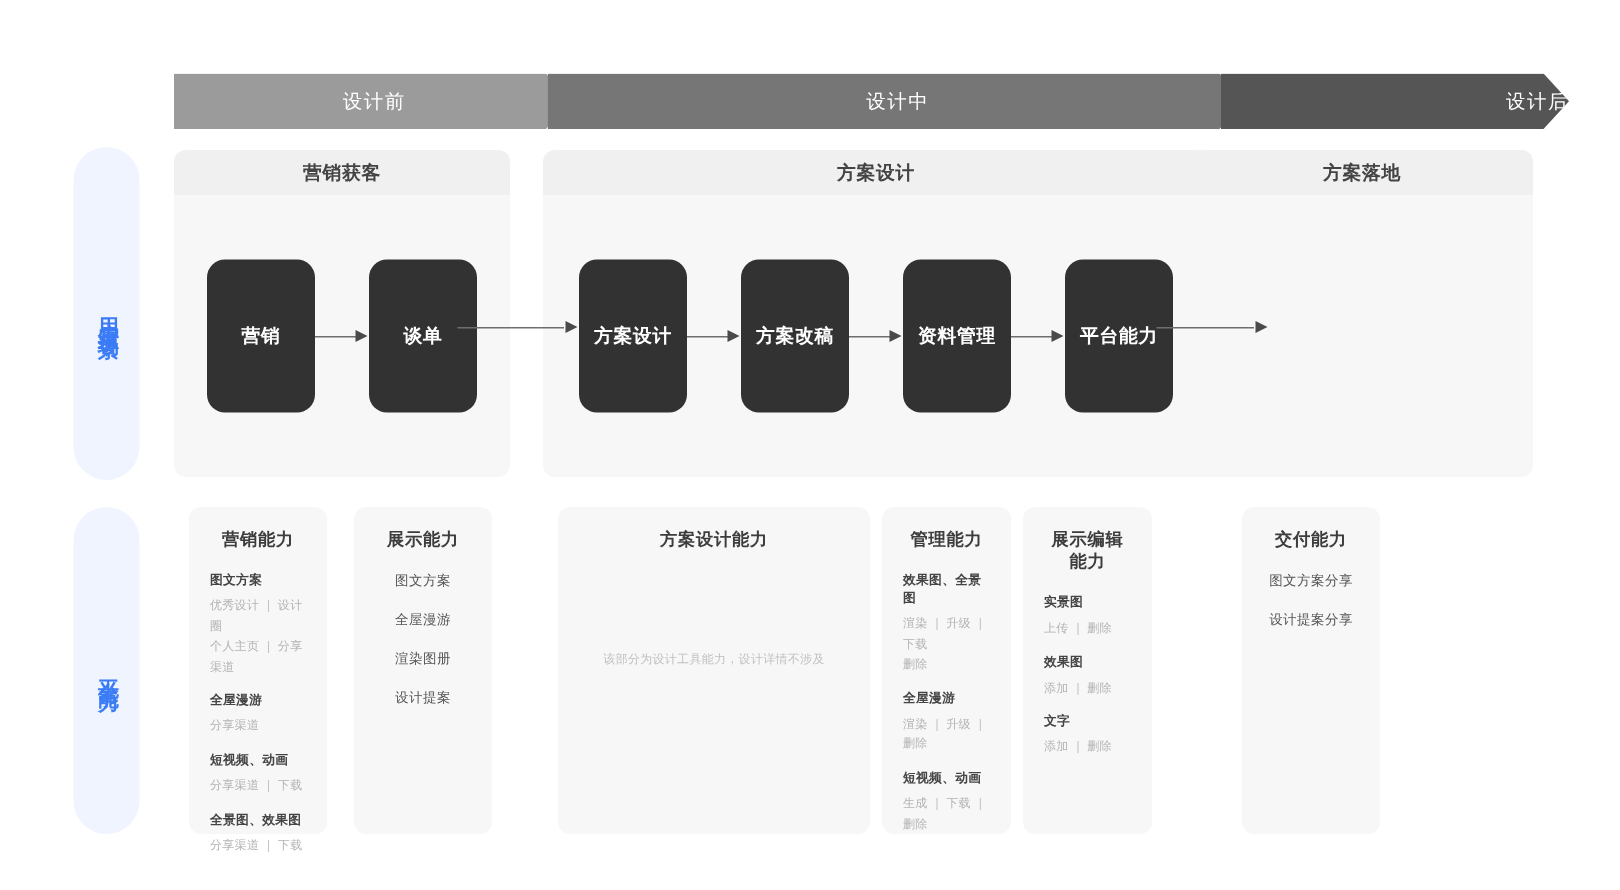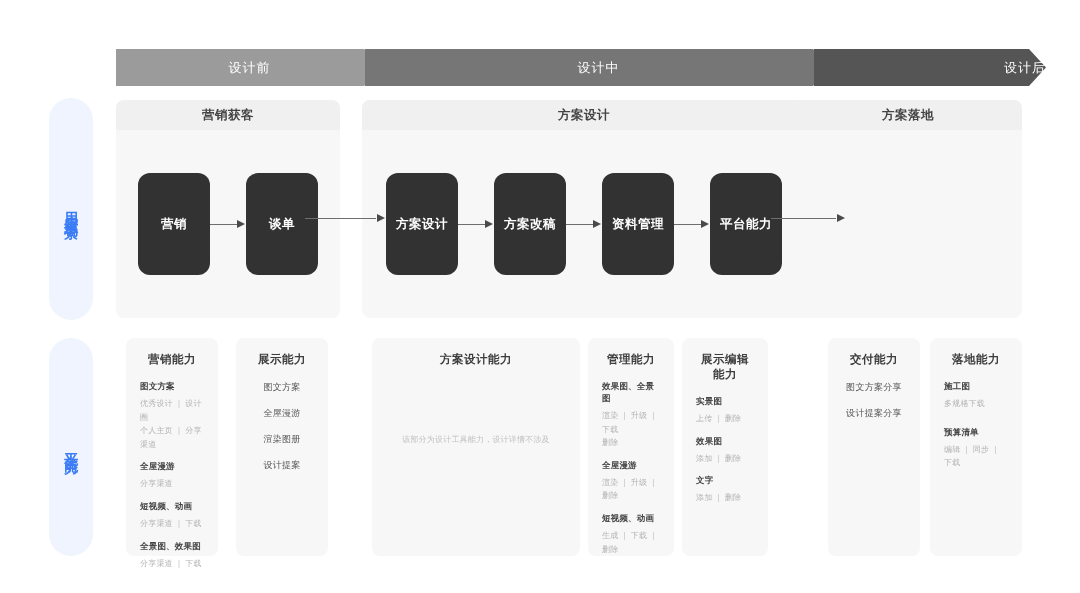--- a/index.html
+++ b/index.html
@@ -279,25 +279,14 @@
       <div class="grp-line">添加 ｜ 删除</div>
     </div>
   </div>
 
   <div class="cap-card" id="cap-deliver">
     <div class="cap-title">交付能力</div>
     <div class="plain-item">图文方案分享</div>
     <div class="plain-item">设计提案分享</div>
   </div>
 
-  <div class="cap-card" id="cap-landing">
-    <div class="cap-title">落地能力</div>
-    <div class="grp">
-      <div class="grp-title">施工图</div>
-      <div class="grp-line">多规格下载</div>
-    </div>
-    <div class="grp" style="margin-top:16px;">
-      <div class="grp-title">预算清单</div>
-      <div class="grp-line">编辑 ｜ 同步 ｜ 下载</div>
-    </div>
-  </div>
 
 </div>
 
 </body></html>

